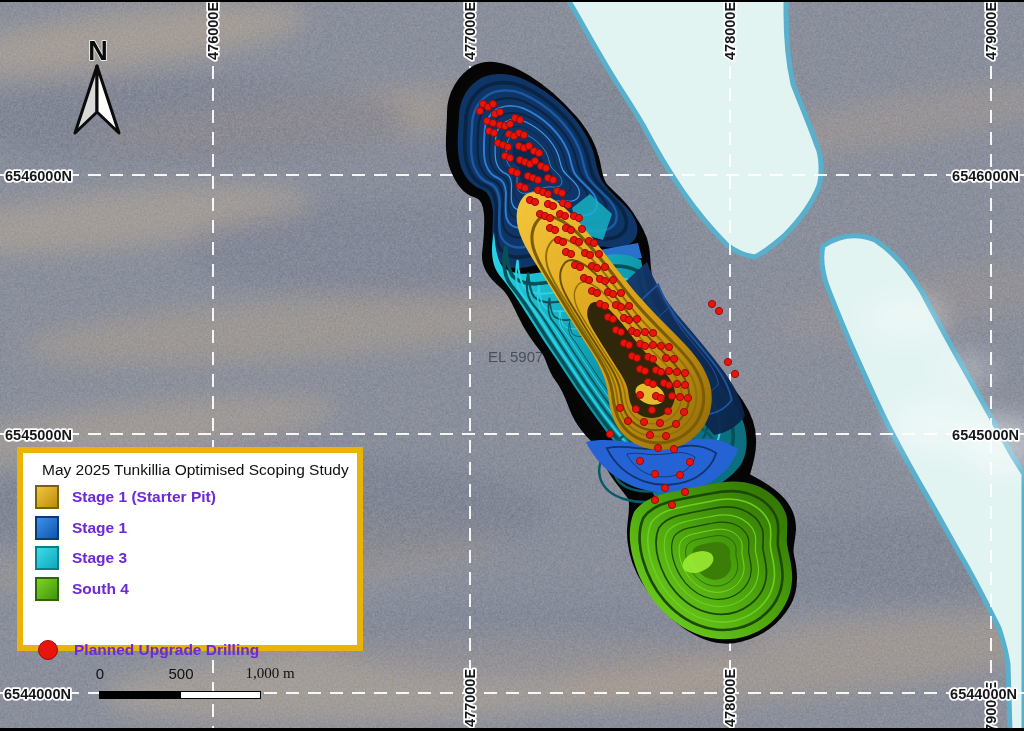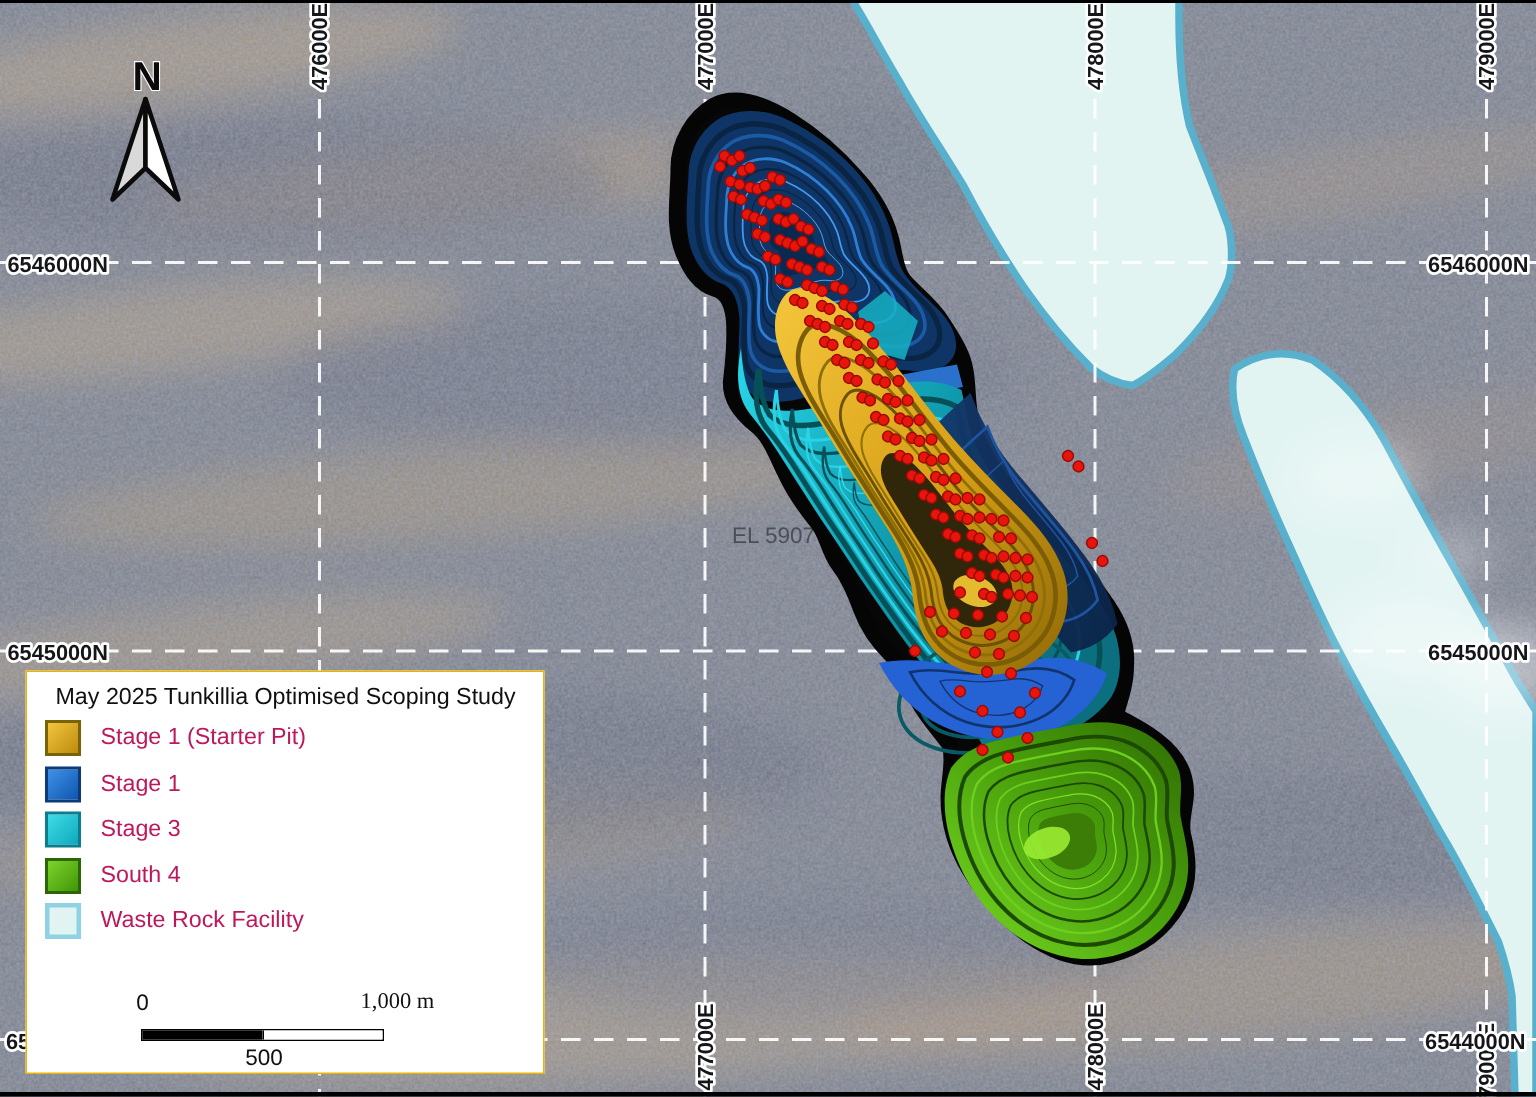--- a/index.html
+++ b/index.html
@@ -15,39 +15,39 @@
   .ntext{font:700 27px "Liberation Sans",sans-serif;fill:#0b0b0b;
          stroke:#ffffff;stroke-width:1.4px;paint-order:stroke;}
   .eltext{font:400 15px "Liberation Sans",sans-serif;fill:#3c3f48;opacity:.8;}
 
   .gridline{stroke:#ffffff;stroke-width:2;stroke-dasharray:13 9;opacity:.92;fill:none;}
   .wrfShape{fill:var(--wrf-fill);stroke:var(--wrf-border);stroke-width:5;stroke-linejoin:round;}
   .blob{fill:#070707;stroke:#050505;stroke-width:10;stroke-linejoin:round;}
   .ring{fill:none;}
 
   
-  .legend{position:absolute;left:17px;top:447px;width:346px;height:269px;
-          background:#ffffff;border:1px solid #eab308;box-sizing:border-box;z-index:50;text-align:right;}
+  .legend{position:absolute;left:17px;top:447px;width:346px;height:204px;
+          background:#ffffff;border:6px solid #eab308;box-sizing:border-box;z-index:50;text-align:right;}
   .legend-title{position:absolute;left:19px;top:8px;font-size:15.5px;color:#101010;white-space:nowrap;}
   .lrow{position:absolute;left:12px;height:26px;display:flex;align-items:center;}
   .sw{width:24px;height:24px;box-sizing:border-box;margin-right:13px;flex:0 0 auto;}
   .sw-stage1{background:linear-gradient(135deg,var(--stage1-light),var(--stage1-dark));border:2px solid var(--stage1-border);}
   .sw-stage2{background:linear-gradient(135deg,var(--stage2-light),var(--stage2-dark));border:2px solid var(--stage2-border);}
   .sw-stage3{background:linear-gradient(135deg,var(--stage3-light),var(--stage3-dark));border:2px solid var(--stage3-border);}
   .sw-south1{background:linear-gradient(135deg,var(--south1-light),var(--south1-dark));border:2px solid var(--south1-border);}
   .sw-wrf{background:var(--wrf-fill);border:3px solid #8ed2e4;}
   .sw-drill{width:18px;height:18px;border-radius:50%;background:var(--drill);
             border:1px solid var(--drill-border);margin-left:3px;margin-right:16px;}
-  .lrow span{font-size:15.5px;color:#be185d;white-space:nowrap;}
+  .lrow span{font-size:15.5px;color:#6d28d9;white-space:nowrap;font-weight:bold;}
   .scalebar{position:absolute;left:76px;top:238px;width:162px;height:8px;
             border:1.5px solid #000;box-sizing:border-box;display:flex;}
   .scalebar .seg1{flex:1;background:#000;}
   .scalebar .seg2{flex:1;background:#fff;border-left:1.5px solid #000;}
   .sb-label{position:absolute;top:212px;transform:translateX(-50%);font-size:15px;color:#101010;white-space:nowrap;}
-  .sb-0{left:77px;} .sb-500{left:158px;margin-top:37px;} .sb-1000{left:247px;font-family:Liberation Serif, serif;}
+  .sb-0{left:77px;} .sb-500{left:158px;} .sb-1000{left:247px;font-family:Liberation Serif, serif;}
 </style>
 </head>
 <body>
 
 <div class="stage">
 
 <svg width="1024" height="731" viewBox="0 0 1024 731">
   <defs>
     <filter id="soft12" x="-60%" y="-60%" width="220%" height="220%">
           <feGaussianBlur stdDeviation="12"></feGaussianBlur>
@@ -450,23 +450,23 @@
     <span>Stage 1</span>
   </div>
   <div class="lrow" style="top:92px">
     <div class="sw sw-stage3"></div>
     <span>Stage 3</span>
   </div>
   <div class="lrow" style="top:122.5px">
     <div class="sw sw-south1"></div>
     <span>South 4</span>
   </div>
-  <div class="lrow" style="top:153px">
-    <div class="sw sw-wrf"></div>
-    <span>Waste Rock Facility</span>
+  <div class="lrow" style="top:183.5px">
+    <div class="sw-drill"></div>
+    <span>Planned Upgrade Drilling</span>
   </div>
 
   <span class="sb-label sb-0">0</span>
   <span class="sb-label sb-500">500</span>
   <span class="sb-label sb-1000">1,000 m</span>
   <div class="scalebar">
     <div class="seg1"></div>
     <div class="seg2"></div>
   </div>
 </div>

